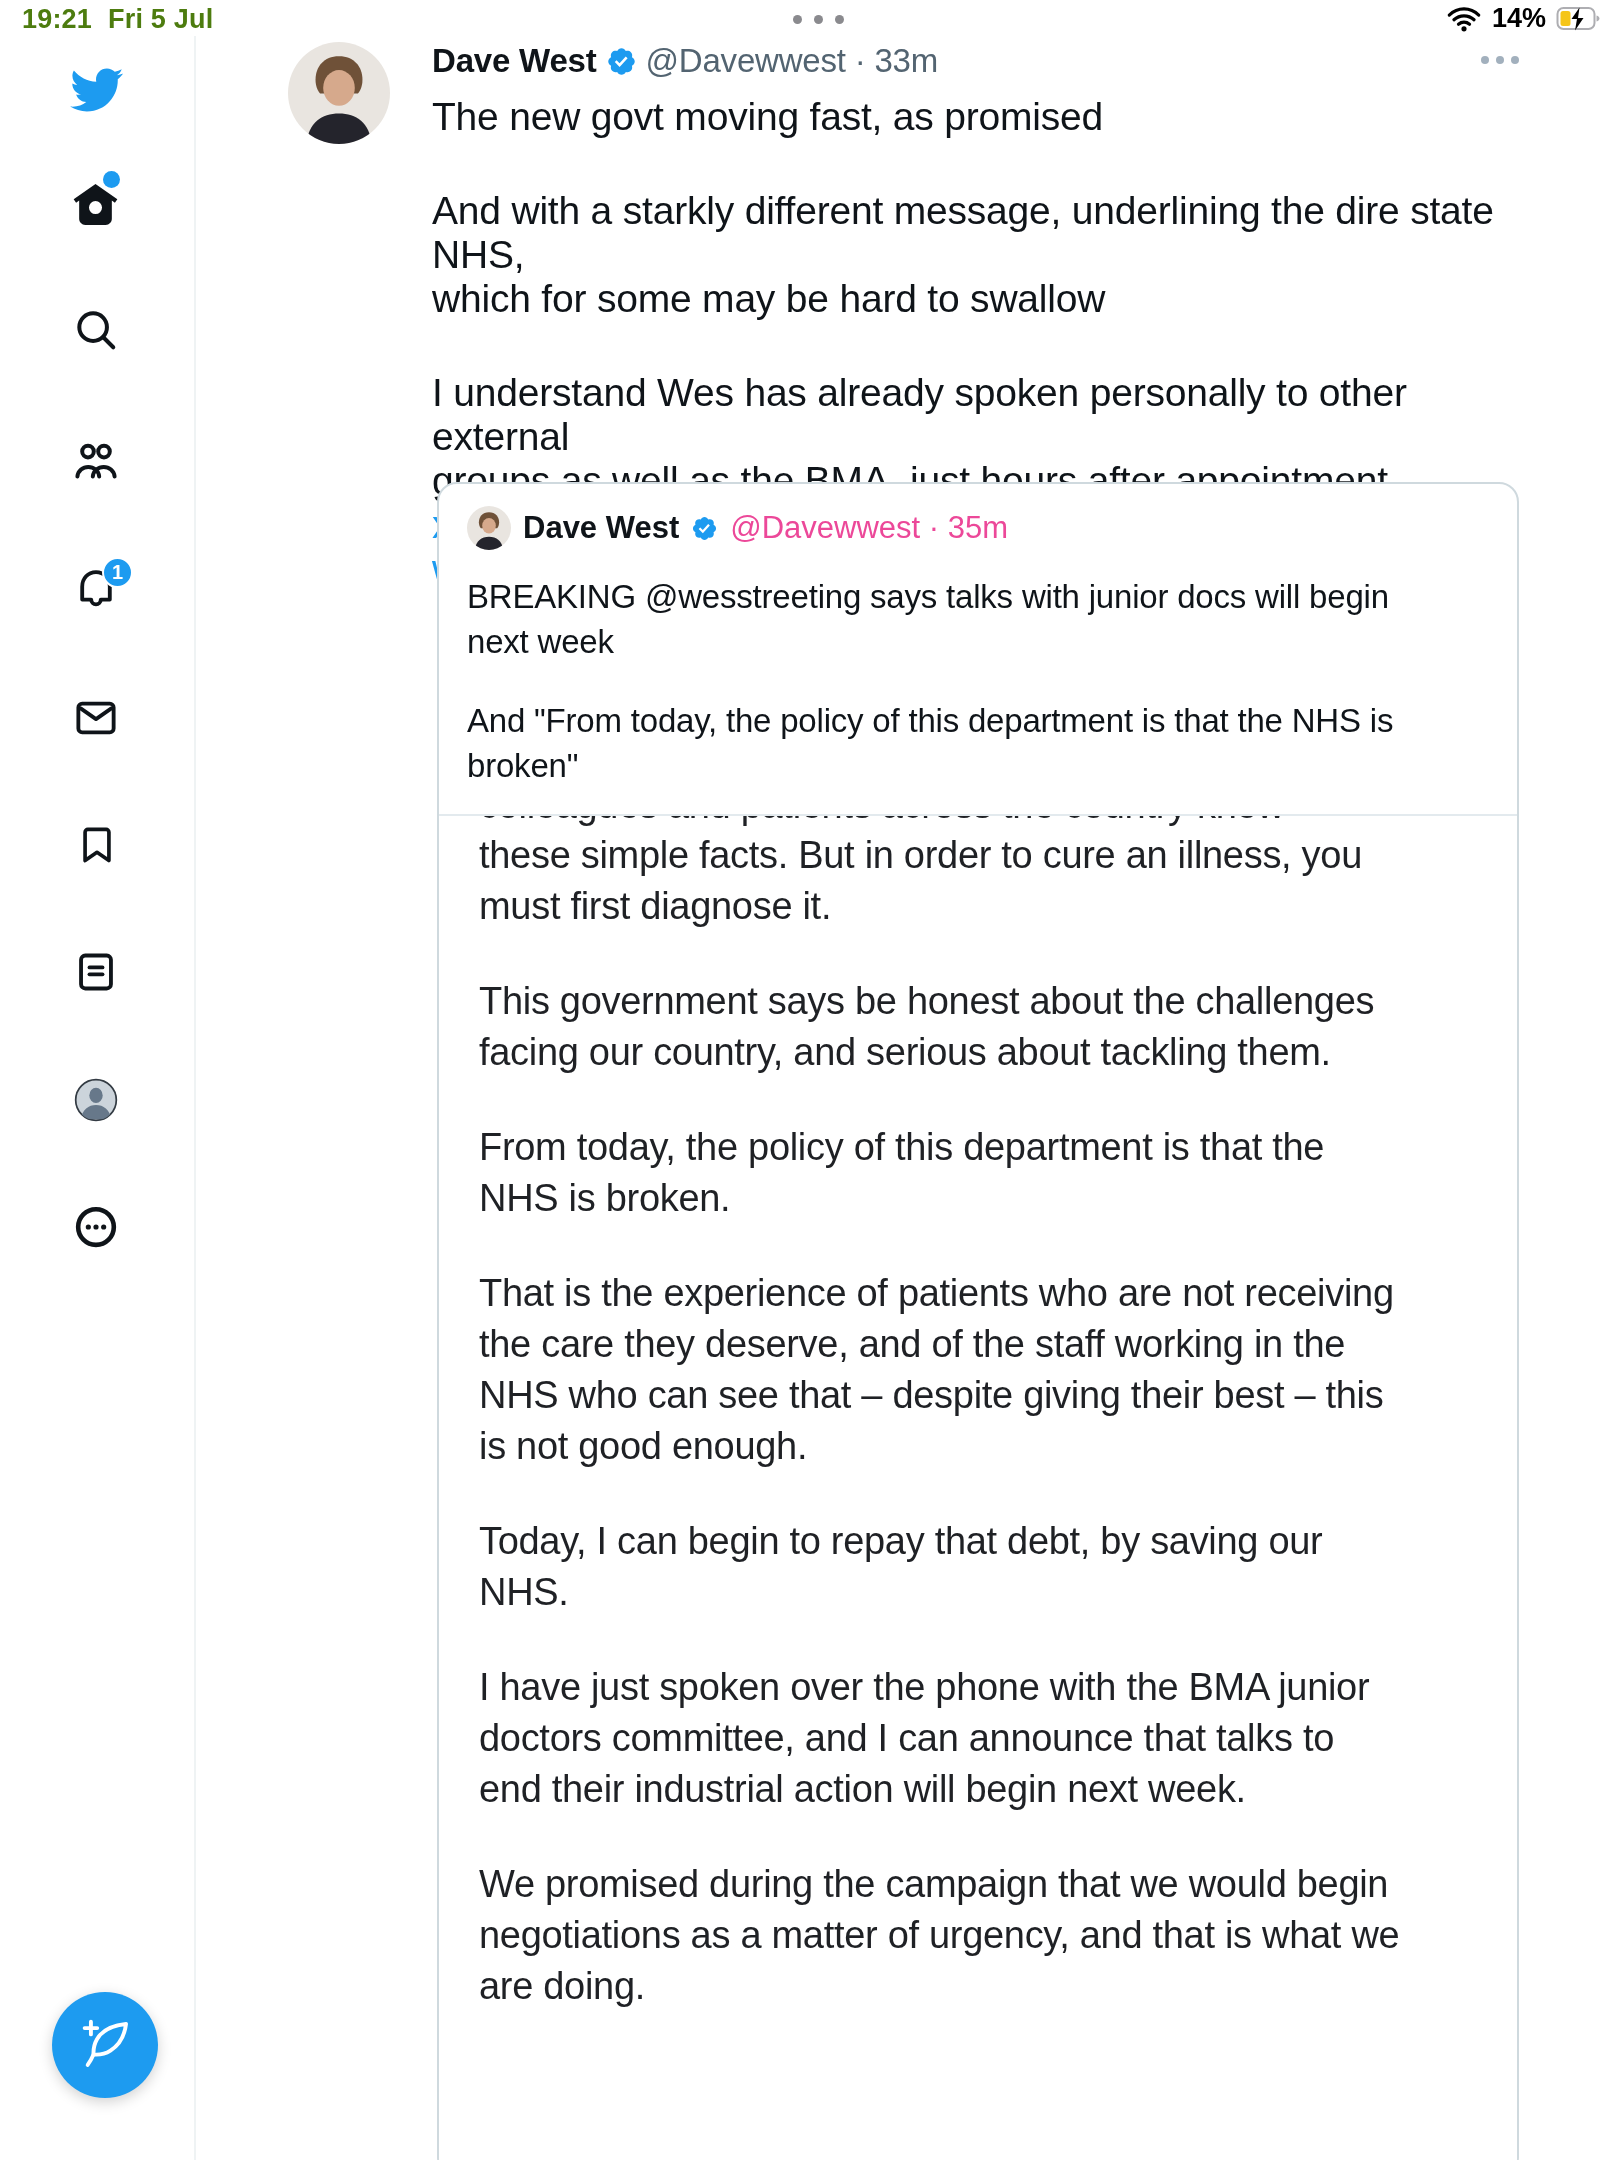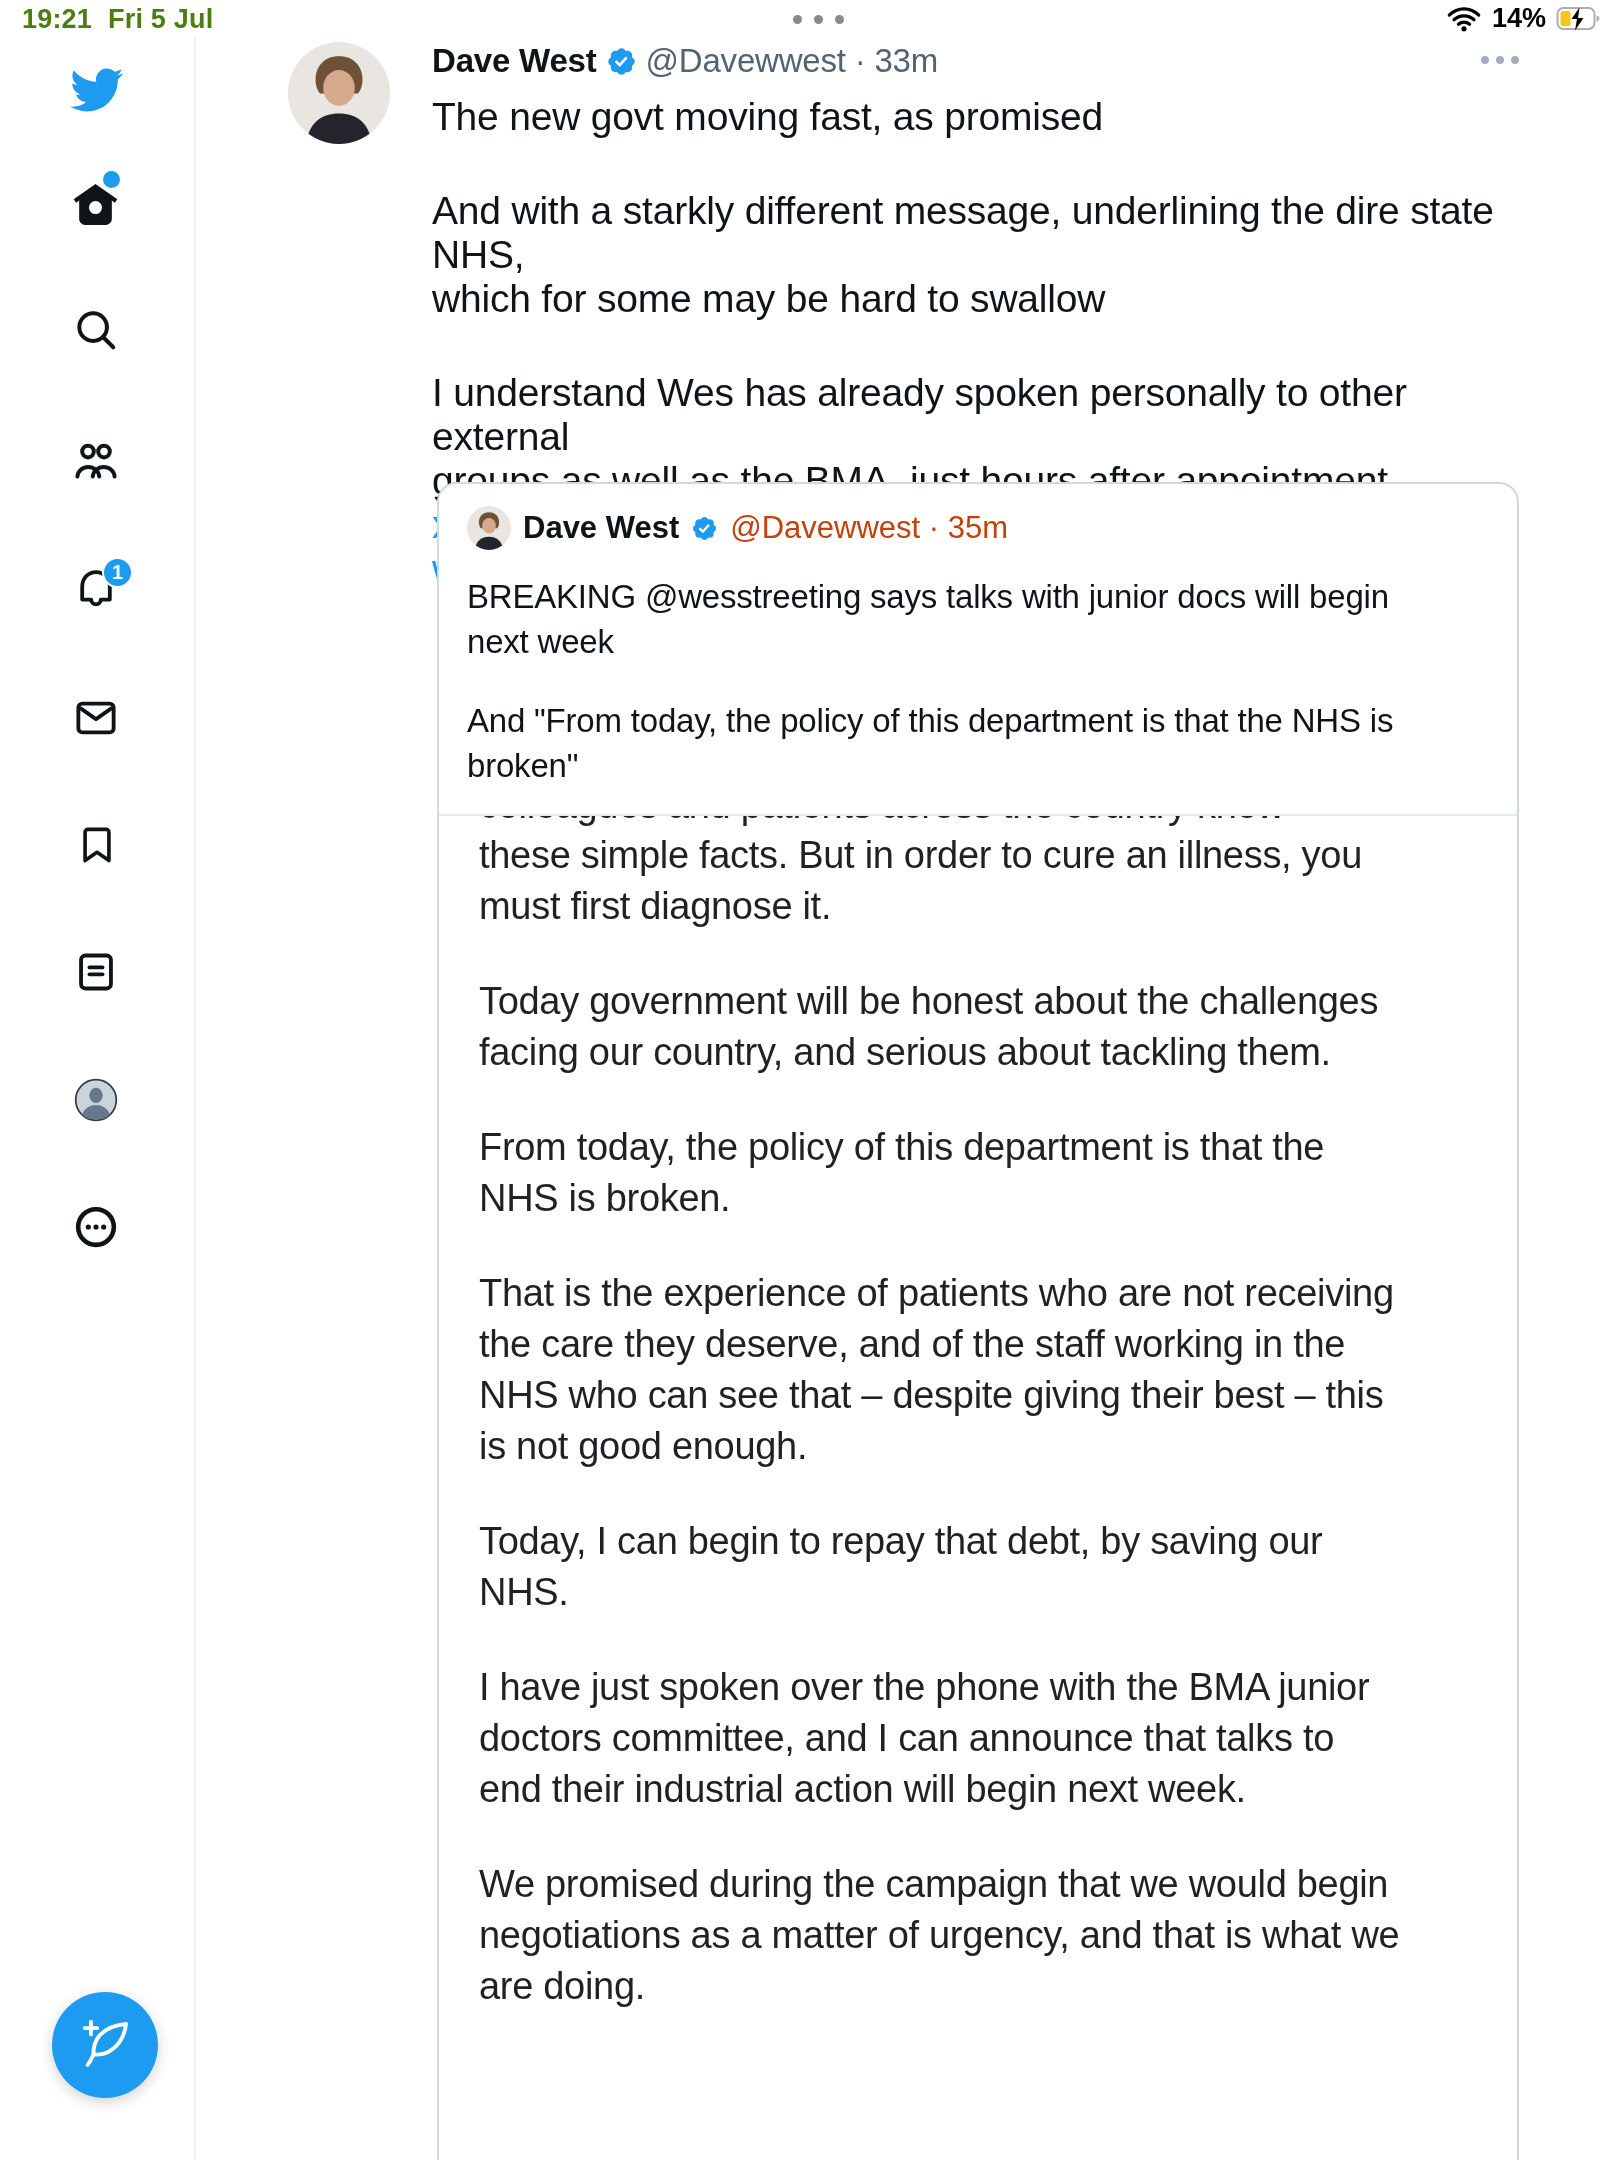--- a/index.html
+++ b/index.html
@@ -34,21 +34,21 @@
   .tweet-body{position:absolute;left:236px;top:95px;width:1100px;font-size:39px;line-height:44px;letter-spacing:-.2px;color:#0f1419;}
   .tweet-body p{margin:0;white-space:pre-line;}
   .tweet-body p + p{margin-top:50px;}
   .tweet-body a{color:#1d9bf0;text-decoration:none;white-space:pre-line;}
   
   .qcard{position:absolute;left:241px;top:482px;width:1082px;height:1695px;border:2px solid #cfd9de;border-radius:20px;
     box-sizing:border-box;overflow:hidden;background:#fff;}
   .q-head{display:flex;align-items:center;gap:12px;margin:22px 28px 0;white-space:nowrap;}
   .avatar-q{width:44px;height:44px;border-radius:50%;overflow:hidden;flex:0 0 auto;}
   .q-name{font-size:31px;font-weight:700;color:#0f1419;}
-  .q-handle{font-size:31px;color:#c2410c;}
+  .q-handle{font-size:31px;color:#ec4899;}
   .q-body{margin:24px 28px 0;font-size:33px;line-height:45px;letter-spacing:-.2px;color:#0f1419;}
   .q-body p{margin:0;white-space:pre-line;}
   .q-body p + p{margin-top:34px;}
   .q-img{position:absolute;left:0;right:0;top:330px;bottom:0;border-top:2px solid #e3eaee;background:#fff;
     padding:0 40px;color:#1f2125;font-size:38px;line-height:51px;letter-spacing:-.3px;}
   .crop-line{height:14px;overflow:hidden;position:relative;}
   .crop-line span{position:absolute;left:0;bottom:-1px;white-space:nowrap;}
   .q-img p{margin:0;white-space:pre-line;}
   .q-img p + p{margin-top:44px;}
   svg{display:block;}
@@ -240,21 +240,21 @@
       <p>And "From today, the policy of this department is that the NHS is
 broken"</p>
     </div>
 
     <div class="q-img">
       <div class="crop-line">
           <span>colleagues and patients across the country know</span>
         </div>
       <p>these simple facts. But in order to cure an illness, you
 must first diagnose it.</p>
-      <p>Today government will be honest about the challenges
+      <p>This government says be honest about the challenges
 facing our country, and serious about tackling them.</p>
       <p>From today, the policy of this department is that the
 NHS is broken.</p>
       <p>That is the experience of patients who are not receiving
 the care they deserve, and of the staff working in the
 NHS who can see that – despite giving their best – this
 is not good enough.</p>
       <p>Today, I can begin to repay that debt, by saving our
 NHS.</p>
       <p>I have just spoken over the phone with the BMA junior

